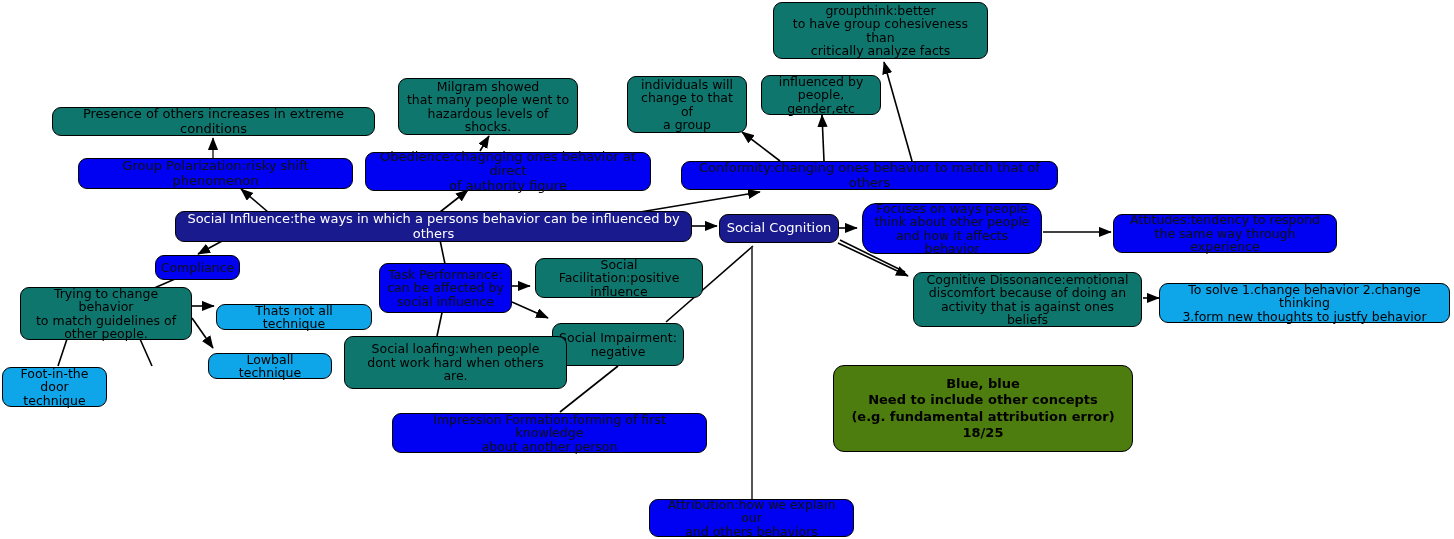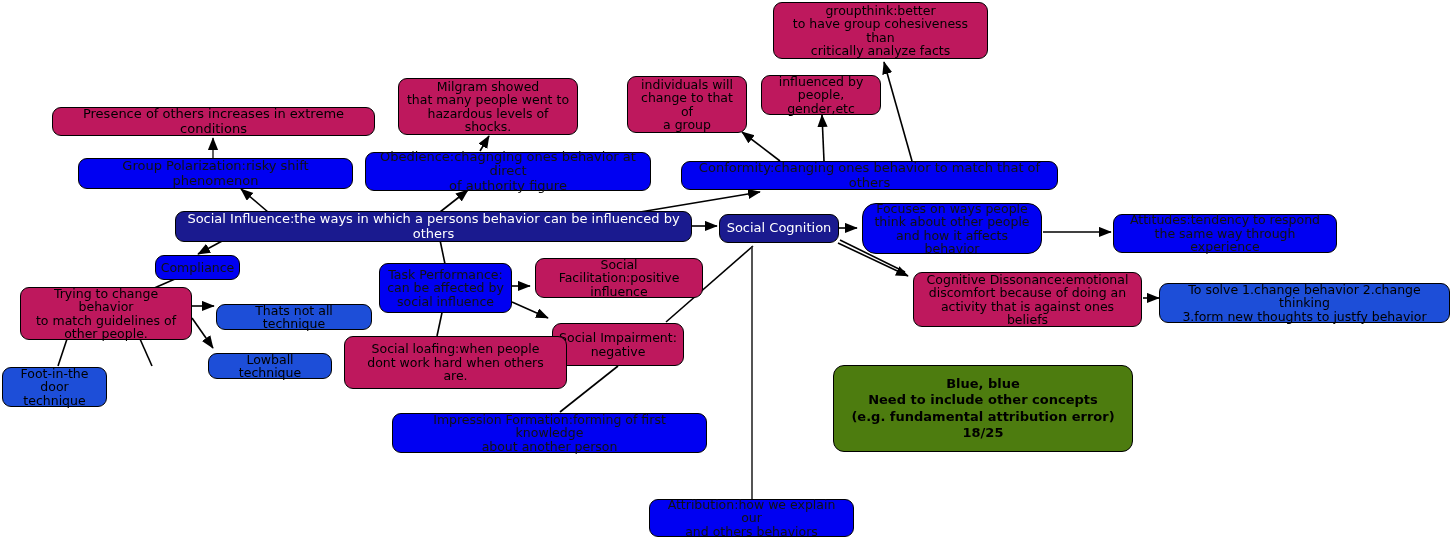--- a/index.html
+++ b/index.html
@@ -32,24 +32,24 @@
     border-radius: 9px;
     display: flex;
     align-items: center;
     justify-content: center;
     text-align: center;
     line-height: 1.08;
     padding: 2px 6px;
     white-space: pre-line;
   }
   
-  .c-royal  { background: #be185d; color: #000000; }
+  .c-royal  { background: #0f766e; color: #000000; }
   .c-blue   { background: #0000F2; color: #111111; }
   .c-navy   { background: #1A1A8F; color: #ffffff; }
-  .c-cyan   { background: #1d4ed8; color: #000000; }
+  .c-cyan   { background: #0ea5e9; color: #000000; }
   .c-orange { background: #4d7c0f; color: #000000; font-weight: bold; }
 </style>
 </head>
 <body>
 
 <div id="canvas">
 
   <svg id="edges" viewBox="0 0 1454 539">
     <defs>
       <marker id="arrow" markerWidth="9" markerHeight="9" refX="7.5" refY="3.2" orient="auto" markerUnits="strokeWidth">

